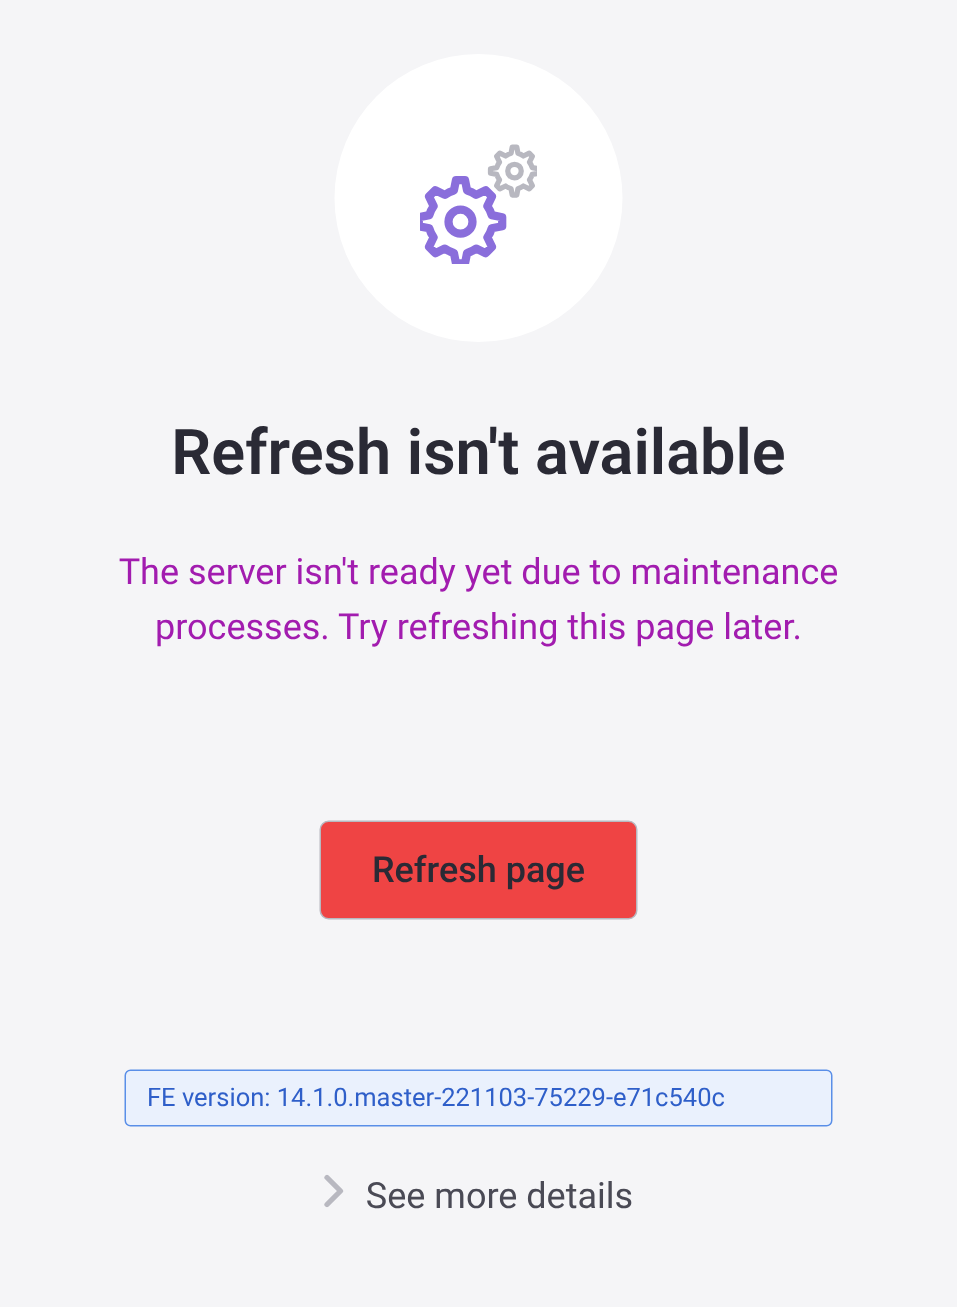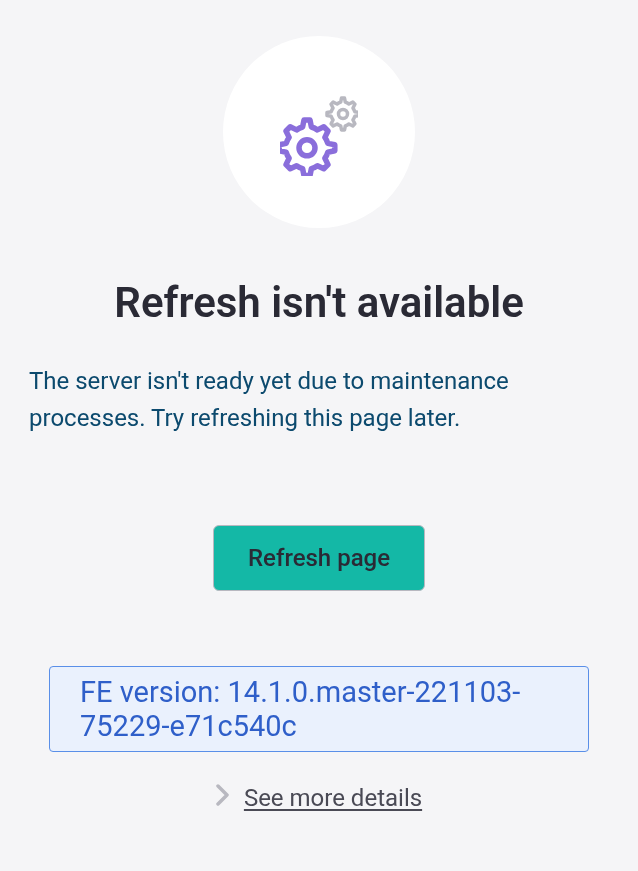--- a/index.html
+++ b/index.html
@@ -32,62 +32,61 @@
       height: 88px;
     }
     .heading {
       font-size: 42px;
       font-weight: 600;
       color: #2a2a35;
       margin-bottom: 36px;
     }
     .description {
       font-size: 24px;
-      color: #0c4a6e;
-      text-align: left;
+      color: #a21caf;
+      text-align: center;
       line-height: 1.55;
       max-width: 580px;
-      margin-bottom: 88px;
+      margin-bottom: 110px;
     }
     .refresh-button {
-      background-color: #14b8a6;
+      background-color: #ef4444;
       border: 1px solid #b8b8c0;
       border-radius: 6px;
       padding: 18px 34px;
       font-size: 24px;
       font-weight: 500;
       color: #2a2a35;
       cursor: pointer;
-      margin-bottom: 75px;
+      margin-bottom: 100px;
       font-family: inherit;
     }
     .version-box {
       background-color: #eaf1fd;
       border: 1px solid #5a8fe8;
       border-radius: 4px;
-      padding: 8px 30px;
-      font-size: 29px;
+      padding: 8px 14px;
+      font-size: 17px;
       color: #2f5fc9;
-      width: 540px;
+      width: 472px;
       text-align: left;
       margin-bottom: 32px;
     }
     .details-link {
       display: flex;
       align-items: center;
       gap: 14px;
       font-size: 24px;
       color: #4a4a55;
       cursor: pointer;
     }
     .details-link .chevron {
       color: #b8b8c0;
     }
     .details-link .text {
-      text-decoration: underline;
       text-underline-offset: 3px;
     }
   </style>
 </head>
 <body>
 
 <div class="icon-circle">
   <svg class="gears-svg" viewBox="0 0 78 88" fill="none" xmlns="http://www.w3.org/2000/svg">
 
     <g transform="translate(48, 10)">

